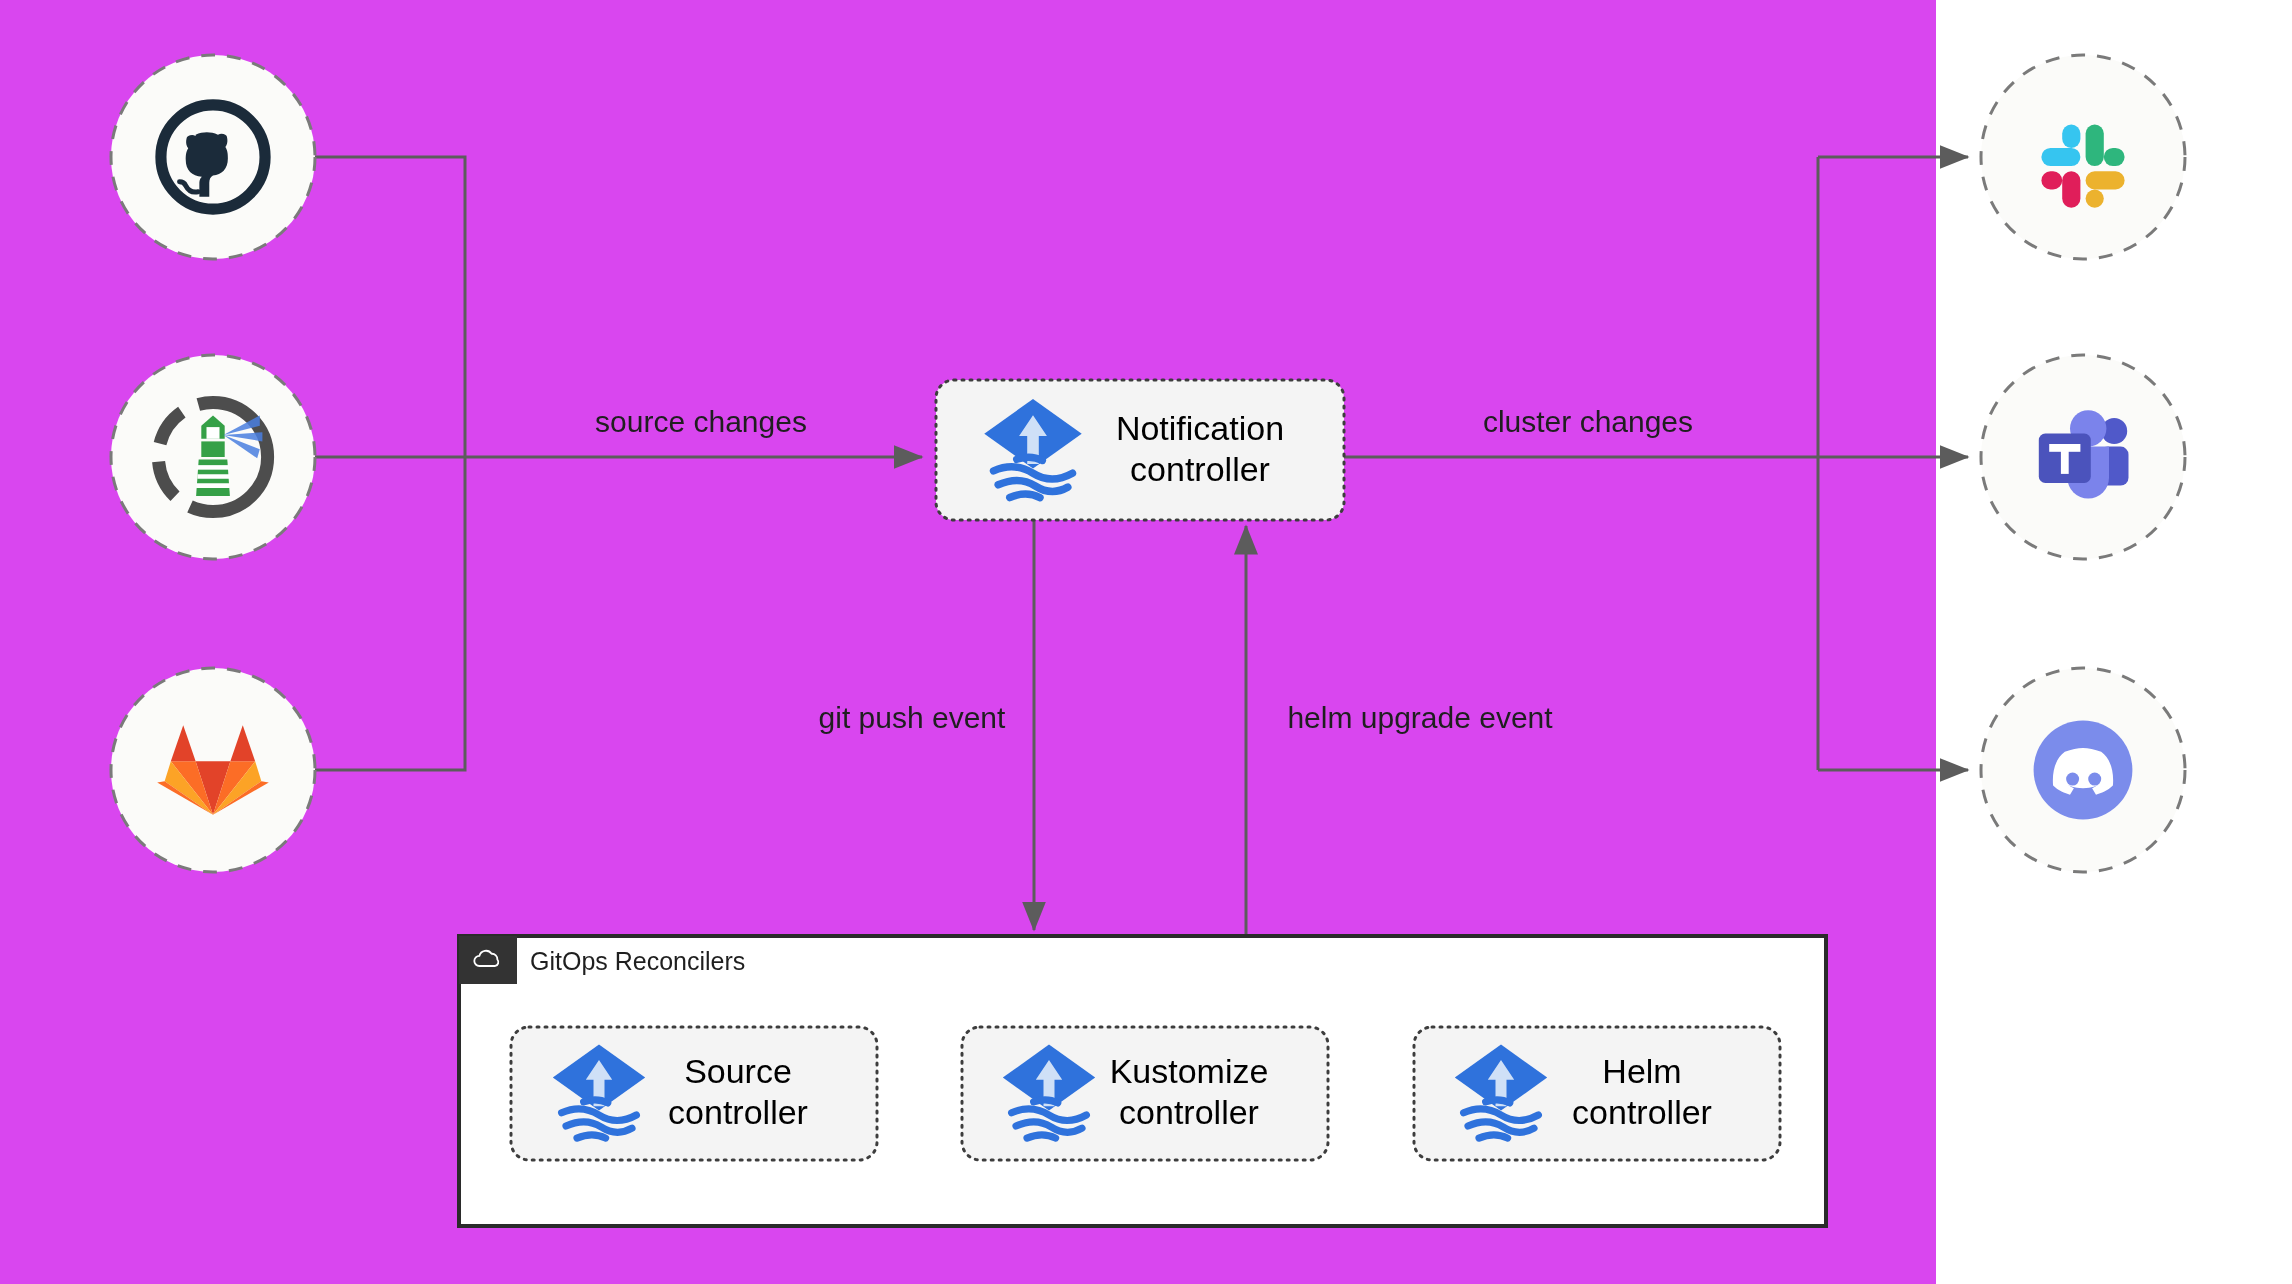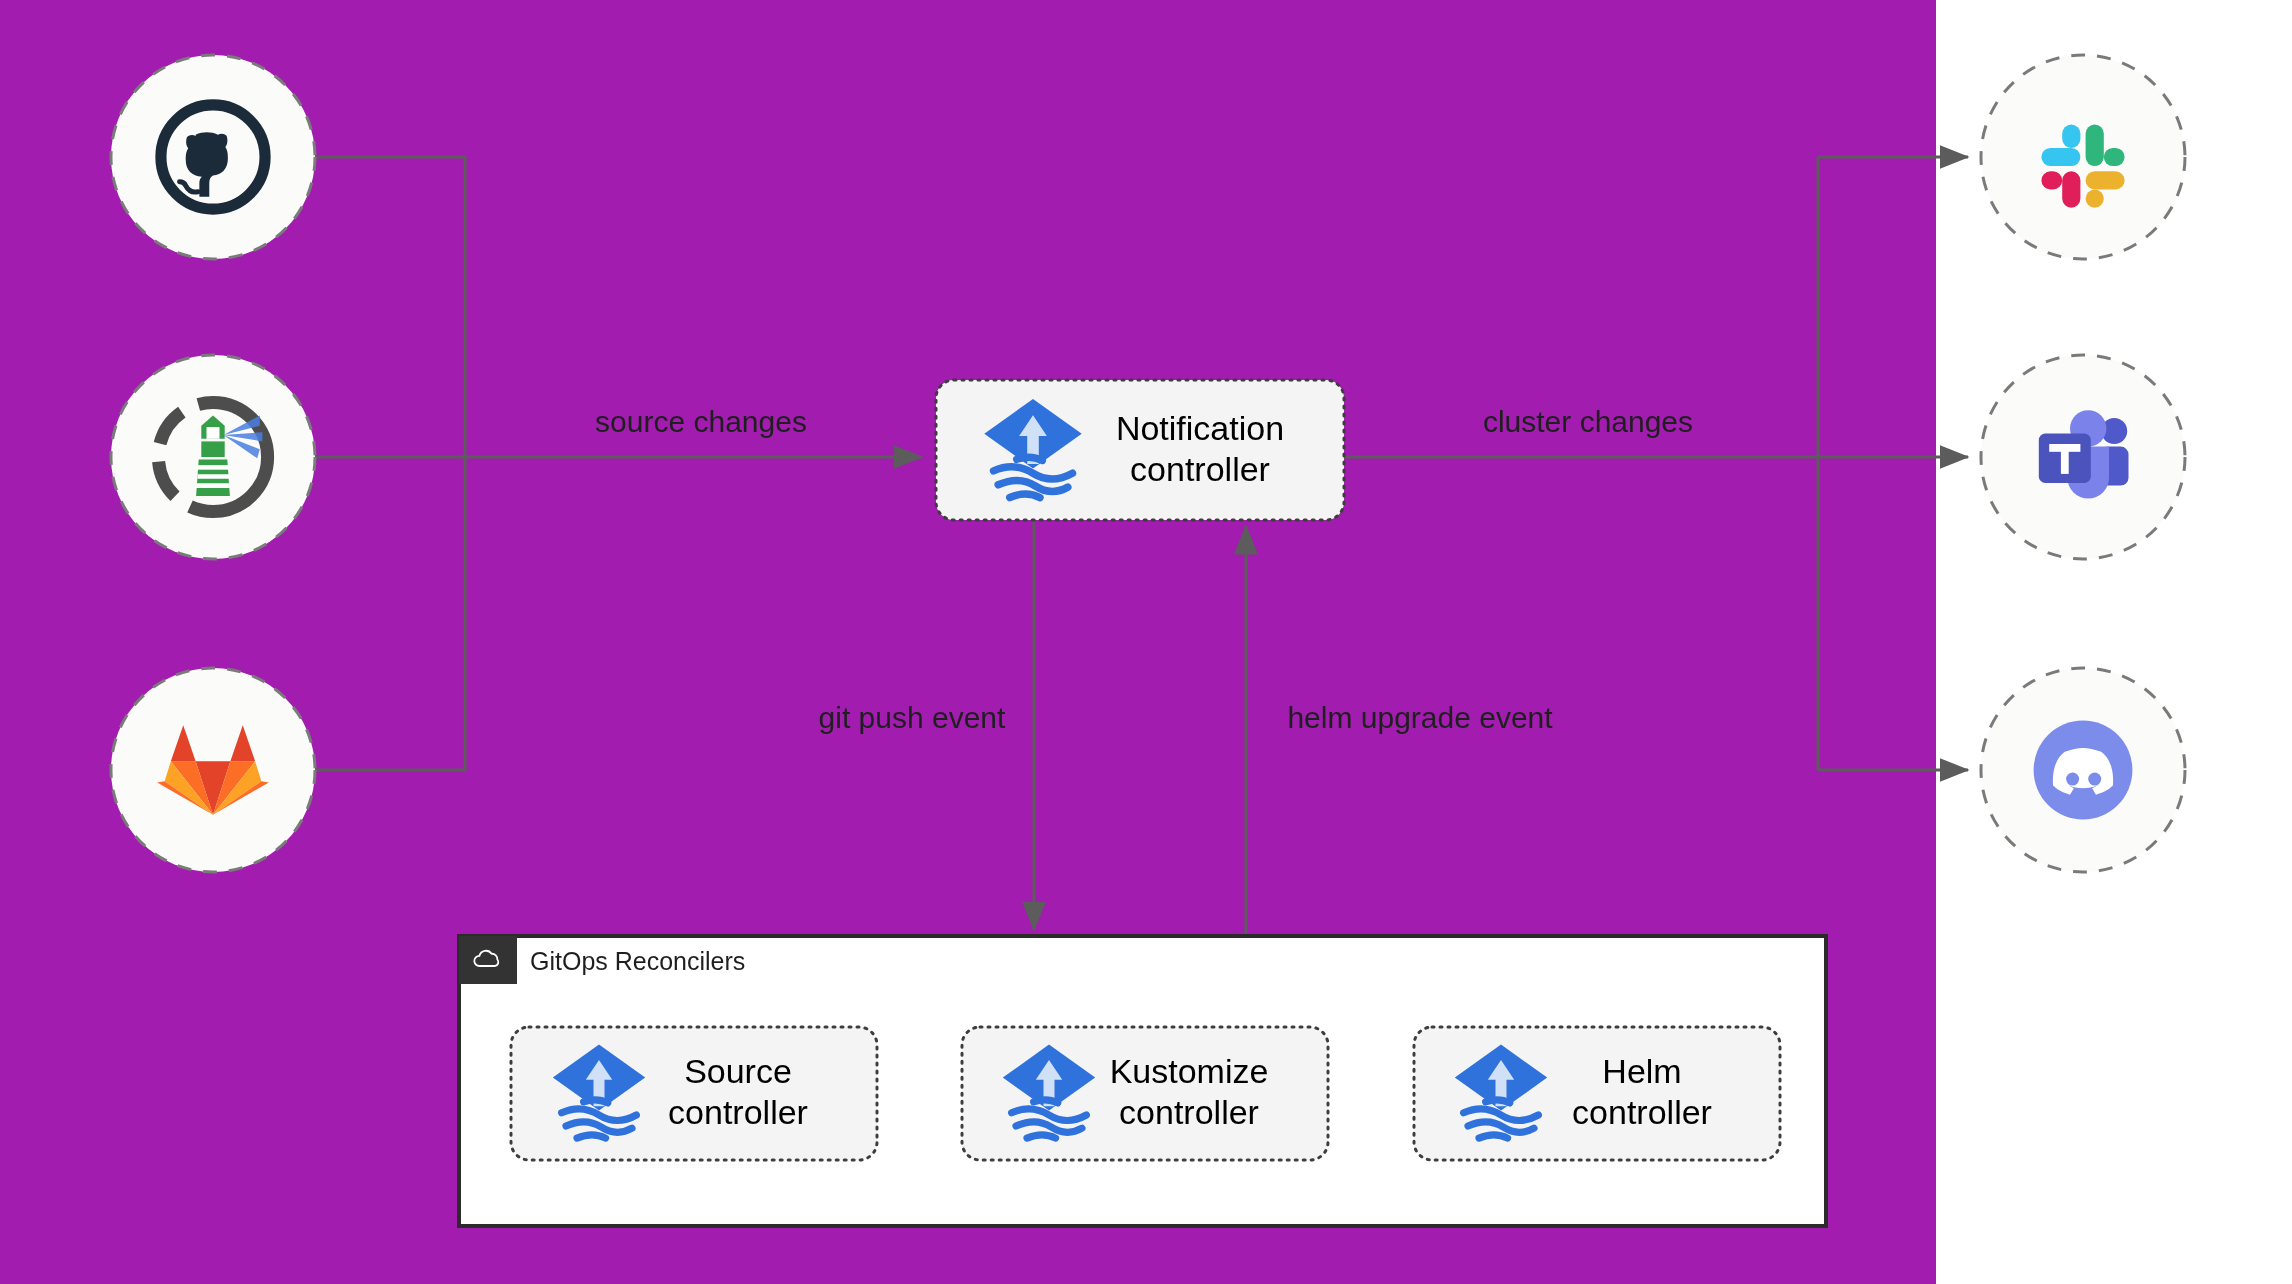--- a/index.html
+++ b/index.html
@@ -1,20 +1,20 @@
 <!DOCTYPE html>
 <html><head>
 <meta charset="utf-8">
 <style>
   html,body{margin:0;padding:0;background:#ffffff;}
   body{
     width:2292px;height:1284px;overflow:hidden;
     font-family:"Liberation Sans","DejaVu Sans",sans-serif;
   }
-  #stage{position:relative;width:1936px;height:1284px;background:#a21caf;}
+  #stage{position:relative;width:1936px;height:1284px;background:#d946ef;}
   svg.diagram{position:absolute;inset:0;width:2292px;height:1284px;display:block;}
   .edge{fill:none;stroke:#5c5c5c;stroke-width:3;}
   .edge-label{font-size:30px;fill:#1f1f1f;font-family:"Liberation Sans","DejaVu Sans",sans-serif;text-anchor:middle;dominant-baseline:alphabetic;}
   .node-label{font-size:34px;fill:#000000;font-family:"Liberation Sans","DejaVu Sans",sans-serif;text-anchor:middle;}
   .group-label{font-size:25px;fill:#1f1f1f;font-family:"Liberation Sans","DejaVu Sans",sans-serif;}
   .endpoint-circle{fill:#fbfbf9;stroke:#7a7a7a;stroke-width:3;stroke-dasharray:14 12;}
   .ctrl-box{fill:#f4f4f4;stroke:#3d3d3d;stroke-width:3;stroke-dasharray:2 6;stroke-linecap:round;}
   .group-box{fill:#ffffff;stroke:#2b2b2b;stroke-width:4;}
   .group-tab{fill:#333333;}
 </style>

